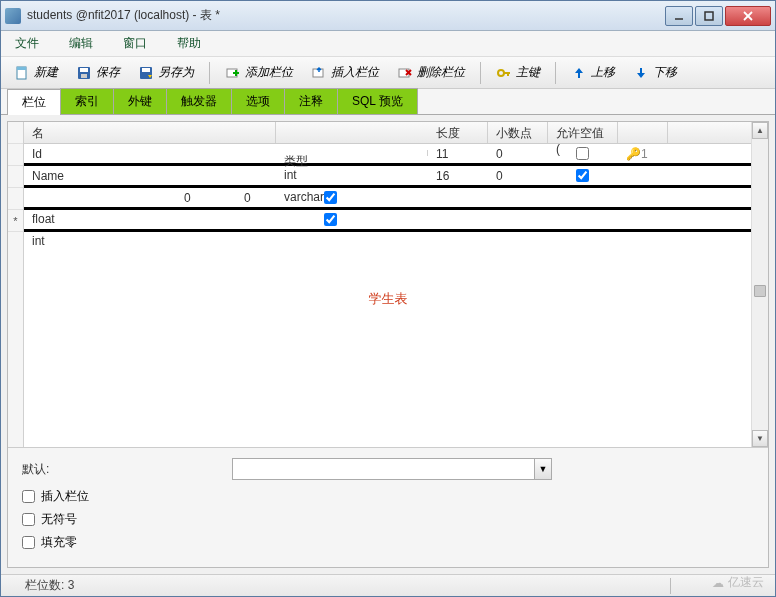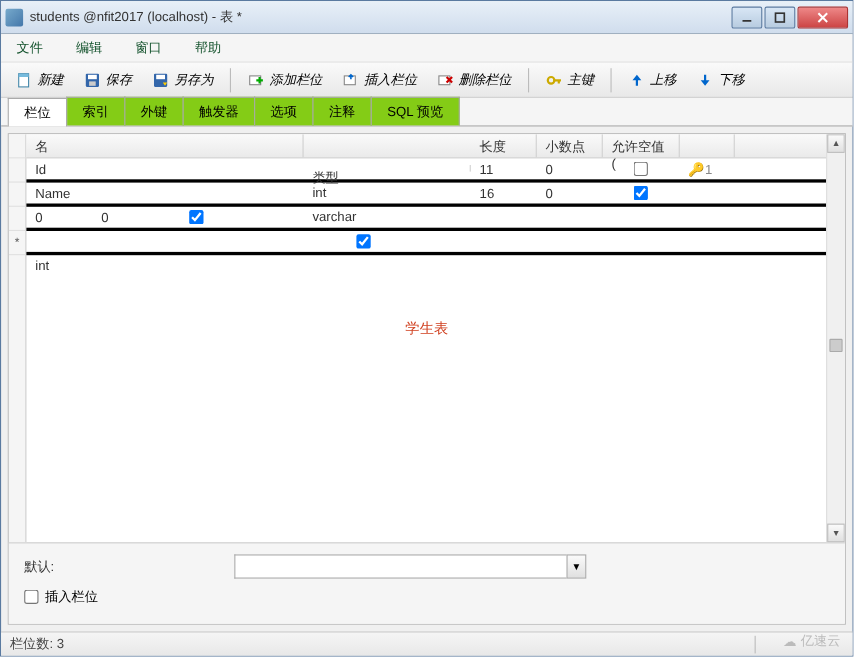--- a/index.html
+++ b/index.html
@@ -34,29 +34,29 @@
     .col-len { width: 60px; }
     .col-dec { width: 60px; }
     .col-null { width: 70px; justify-content:center; }
     .col-key { width: 50px; color:#888; }
     .chk { width:13px; height:13px; }
     .watermark { position: absolute; top: 168px; left: 0; right: 0; text-align: center; color: #d04020; font-size: 13px; }
     .vscroll { width: 17px; background: #f0f0f0; border-left: 1px solid #ddd; position:relative; }
     .vscroll-btn { height:17px; background:linear-gradient(#fafafa,#e0e0e0); border:1px solid #bbb; display:flex;align-items:center;justify-content:center;font-size:8px;color:#555;}
     .vscroll-thumb { position:absolute; top:50%; left:2px; right:2px; height:12px; background:#ccc; border:1px solid #aaa; border-radius:1px;}
     .props { background: #f5f5f5; border-top: 1px solid #ccc; padding: 10px 14px; }
-    .prop-row { display: flex; align-items: center; margin-bottom: 8px; gap: 1px; }
+    .prop-row { display: flex; align-items: center; margin-bottom: 8px; gap: 20px; }
     .prop-label { width: 190px; color: #333; }
     .prop-input { flex: 0 0 320px; height: 22px; border: 1px solid #aaa; padding: 2px 6px; background: #fff; }
     .combo { display:flex; }
     .combo input { flex:1; border:1px solid #aaa; border-right:none; height:22px; padding:2px 6px; }
     .combo-btn { width:18px; height:22px; border:1px solid #aaa; background:linear-gradient(#fafafa,#e0e0e0); display:flex;align-items:center;justify-content:center;font-size:9px;}
     .ellipsis-btn { width:22px; height:22px; border:1px solid #888; background:linear-gradient(#fafafa,#e0e0e0); margin-left:6px; display:flex;align-items:center;justify-content:center; border-radius:2px;}
     .chk-row { display: flex; align-items: center; gap: 6px; margin-bottom: 6px; }
-    .statusbar { height: 22px; background: linear-gradient(to bottom,#f5f5f5,#e8e8e8); border-top: 1px solid #ccc; display: flex; align-items: center; padding: 0 8px; font-size: 11px; color: #444; justify-content: space-between; }
+    .statusbar { height: 22px; background: linear-gradient(to bottom,#f5f5f5,#e8e8e8); border-top: 1px solid #ccc; display: flex; align-items: center; padding: 0 24px; font-size: 11px; color: #444; justify-content: space-between; }
     .status-sep { width:1px; height:16px; background:#bbb; margin: 0 80px 0 10px;}
     .wm-logo { position:absolute; right:12px; bottom:6px; color:#bbb; font-size:14px; display:flex; align-items:center; gap:4px;}
   </style>
 </head>
 <body>
 
 <div class="window">
 
   <div class="titlebar">
     <div class="title-icon"></div>
@@ -202,20 +202,21 @@
           <div class="gr-cell col-name">Name</div>
           <div class="gr-cell col-type">varchar</div>
           <div class="gr-cell col-len">16</div>
           <div class="gr-cell col-dec">0</div>
           <div class="gr-cell col-null">
               <input type="checkbox" class="chk" checked="" style="">
             </div>
           <div class="gr-cell col-key"></div>
         </div>
         <div class="grid-row">
+          <div class="gr-cell col-type">float</div>
           <div class="gr-cell col-len">0</div>
           <div class="gr-cell col-dec">0</div>
           <div class="gr-cell col-null">
               <input type="checkbox" class="chk" checked="" style="">
             </div>
           <div class="gr-cell col-key"></div>
         </div>
         <div class="grid-row">
           <div class="gr-cell col-type">int</div>
           <div class="gr-cell col-len"></div>
@@ -239,20 +240,28 @@
         <div class="prop-label">默认:</div>
         <div class="combo" style="flex:0 0 320px;">
           <input type="text" value="" style="">
           <div class="combo-btn">▼</div>
         </div>
       </div>
       <div class="chk-row">
           <input type="checkbox" class="chk" style="">
           <span>插入栏位</span>
         </div>
+      <div class="chk-row">
+          <input type="checkbox" class="chk" style="">
+          <span>无符号</span>
+        </div>
+      <div class="chk-row">
+          <input type="checkbox" class="chk" style="">
+          <span>填充零</span>
+        </div>
     </div>
   </div>
 
   <div class="statusbar">
     <span>栏位数: 3</span>
     <div class="status-sep"></div>
   </div>
 
   <div class="wm-logo">
     <span>☁</span>

